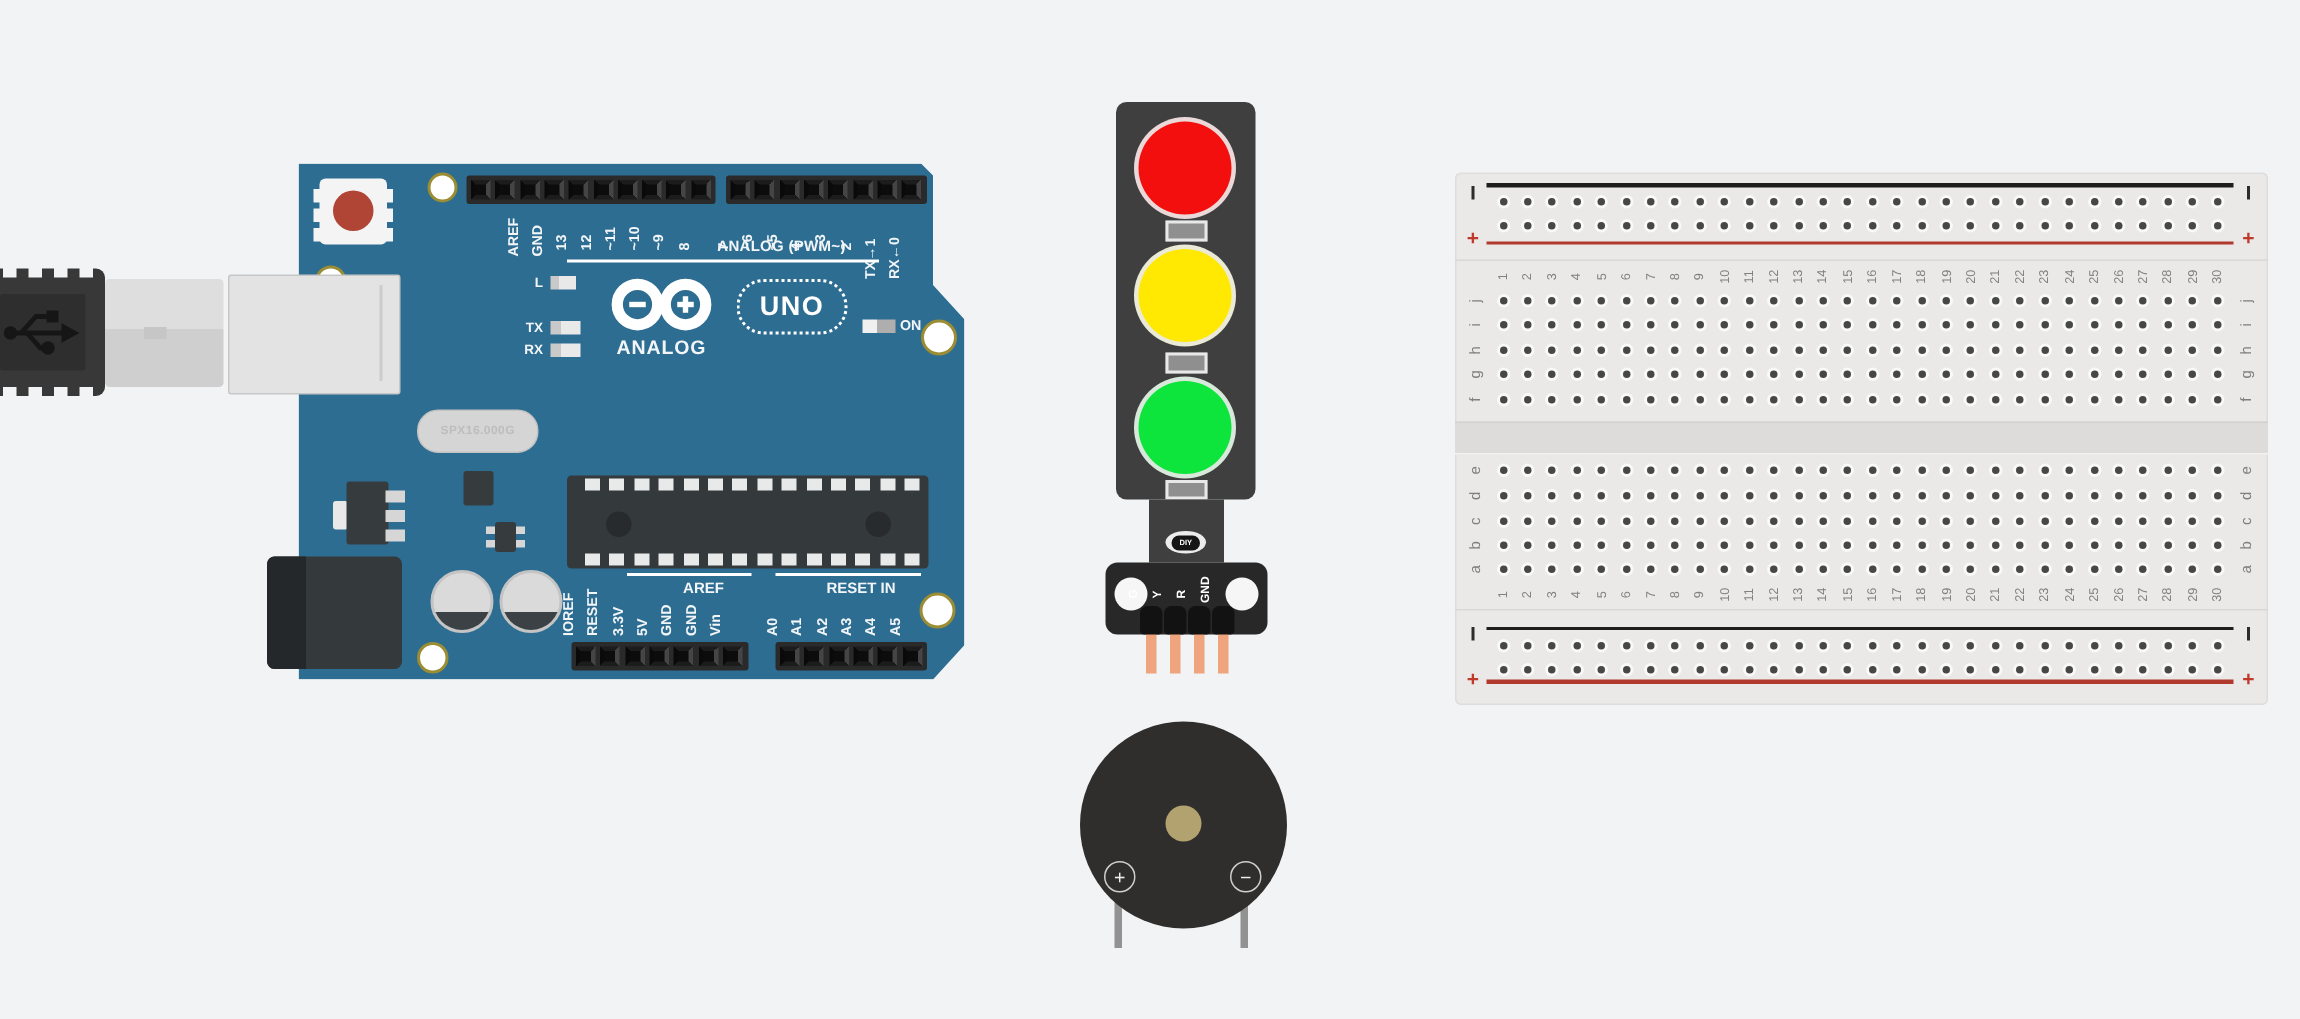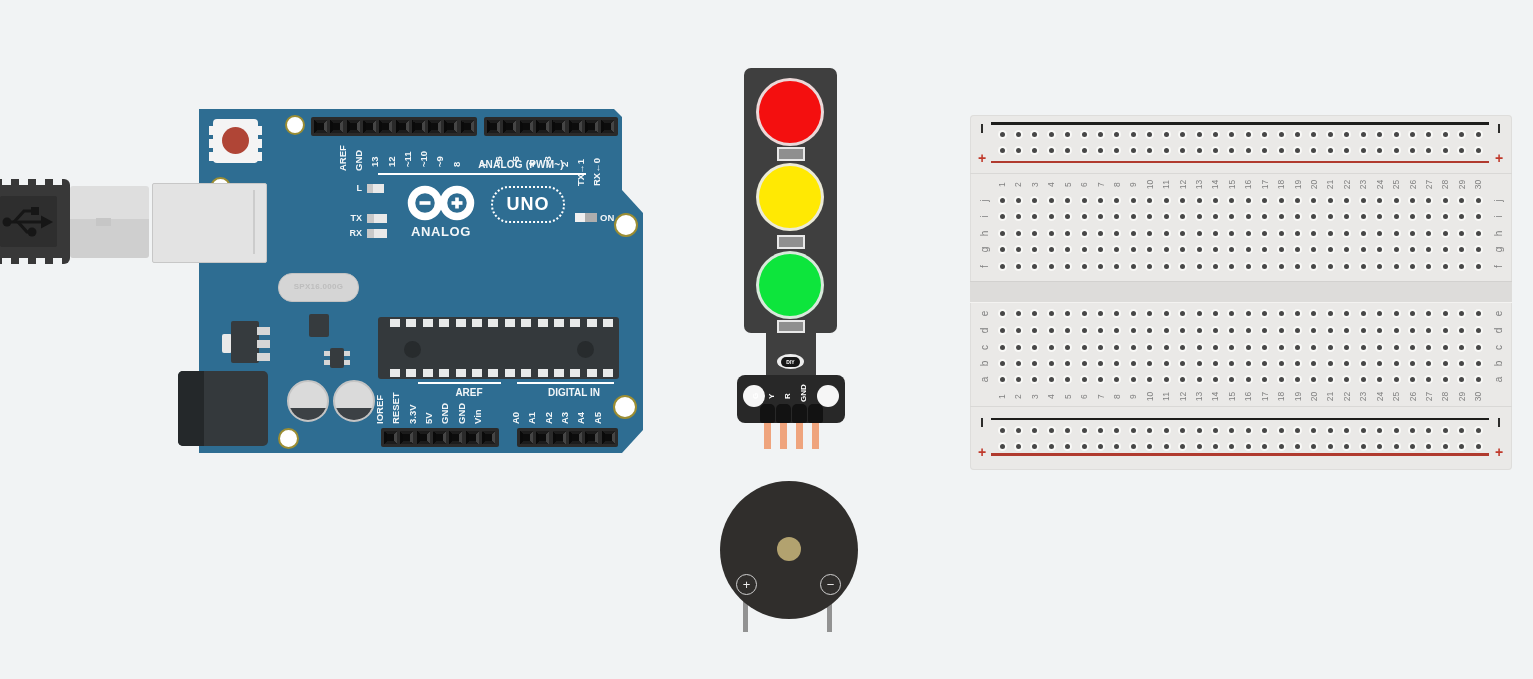--- a/index.html
+++ b/index.html
@@ -304,21 +304,21 @@
     <div class="cap" style="left:287px;top:380px;">
         <div></div>
       </div>
     <div class="cap" style="left:333px;top:380px;">
         <div></div>
       </div>
 
     <div class="abs" style="left:418px;top:382px;width:83px;height:2px;background:#fff;"></div>
     <div class="wlab" style="left:437px;top:387px;width:64px;text-align:center;font-size:10px;">AREF</div>
     <div class="abs" style="left:517px;top:382px;width:97px;height:2px;background:#fff;"></div>
-    <div class="wlab" style="left:533px;top:387px;width:82px;text-align:center;font-size:10px;">DIGITAL IN</div>
+    <div class="wlab" style="left:533px;top:387px;width:82px;text-align:center;font-size:10px;">RESET IN</div>
   </div>
 
   <div class="grp">
     <div class="abs" style="left:744px;top:68px;width:93px;height:265px;background:#3f3f3f;border-radius:7px;"></div>
     <div class="tl-tab" style="left:777px;top:147px;height:10px;"></div>
     <div class="tl-tab" style="left:777px;top:235px;height:10px;"></div>
     <div class="tl-tab" style="left:777px;top:320px;height:9px;"></div>
     <div class="tl-light" id="tl-red" style="left: 756px; top: 78px; background: rgb(244, 15, 15);"></div>
     <div class="tl-light" id="tl-yellow" style="left: 756px; top: 163px; background: rgb(255, 233, 3);"></div>
     <div class="tl-light" id="tl-green" style="left: 756px; top: 251px; background: rgb(13, 229, 60);"></div>

